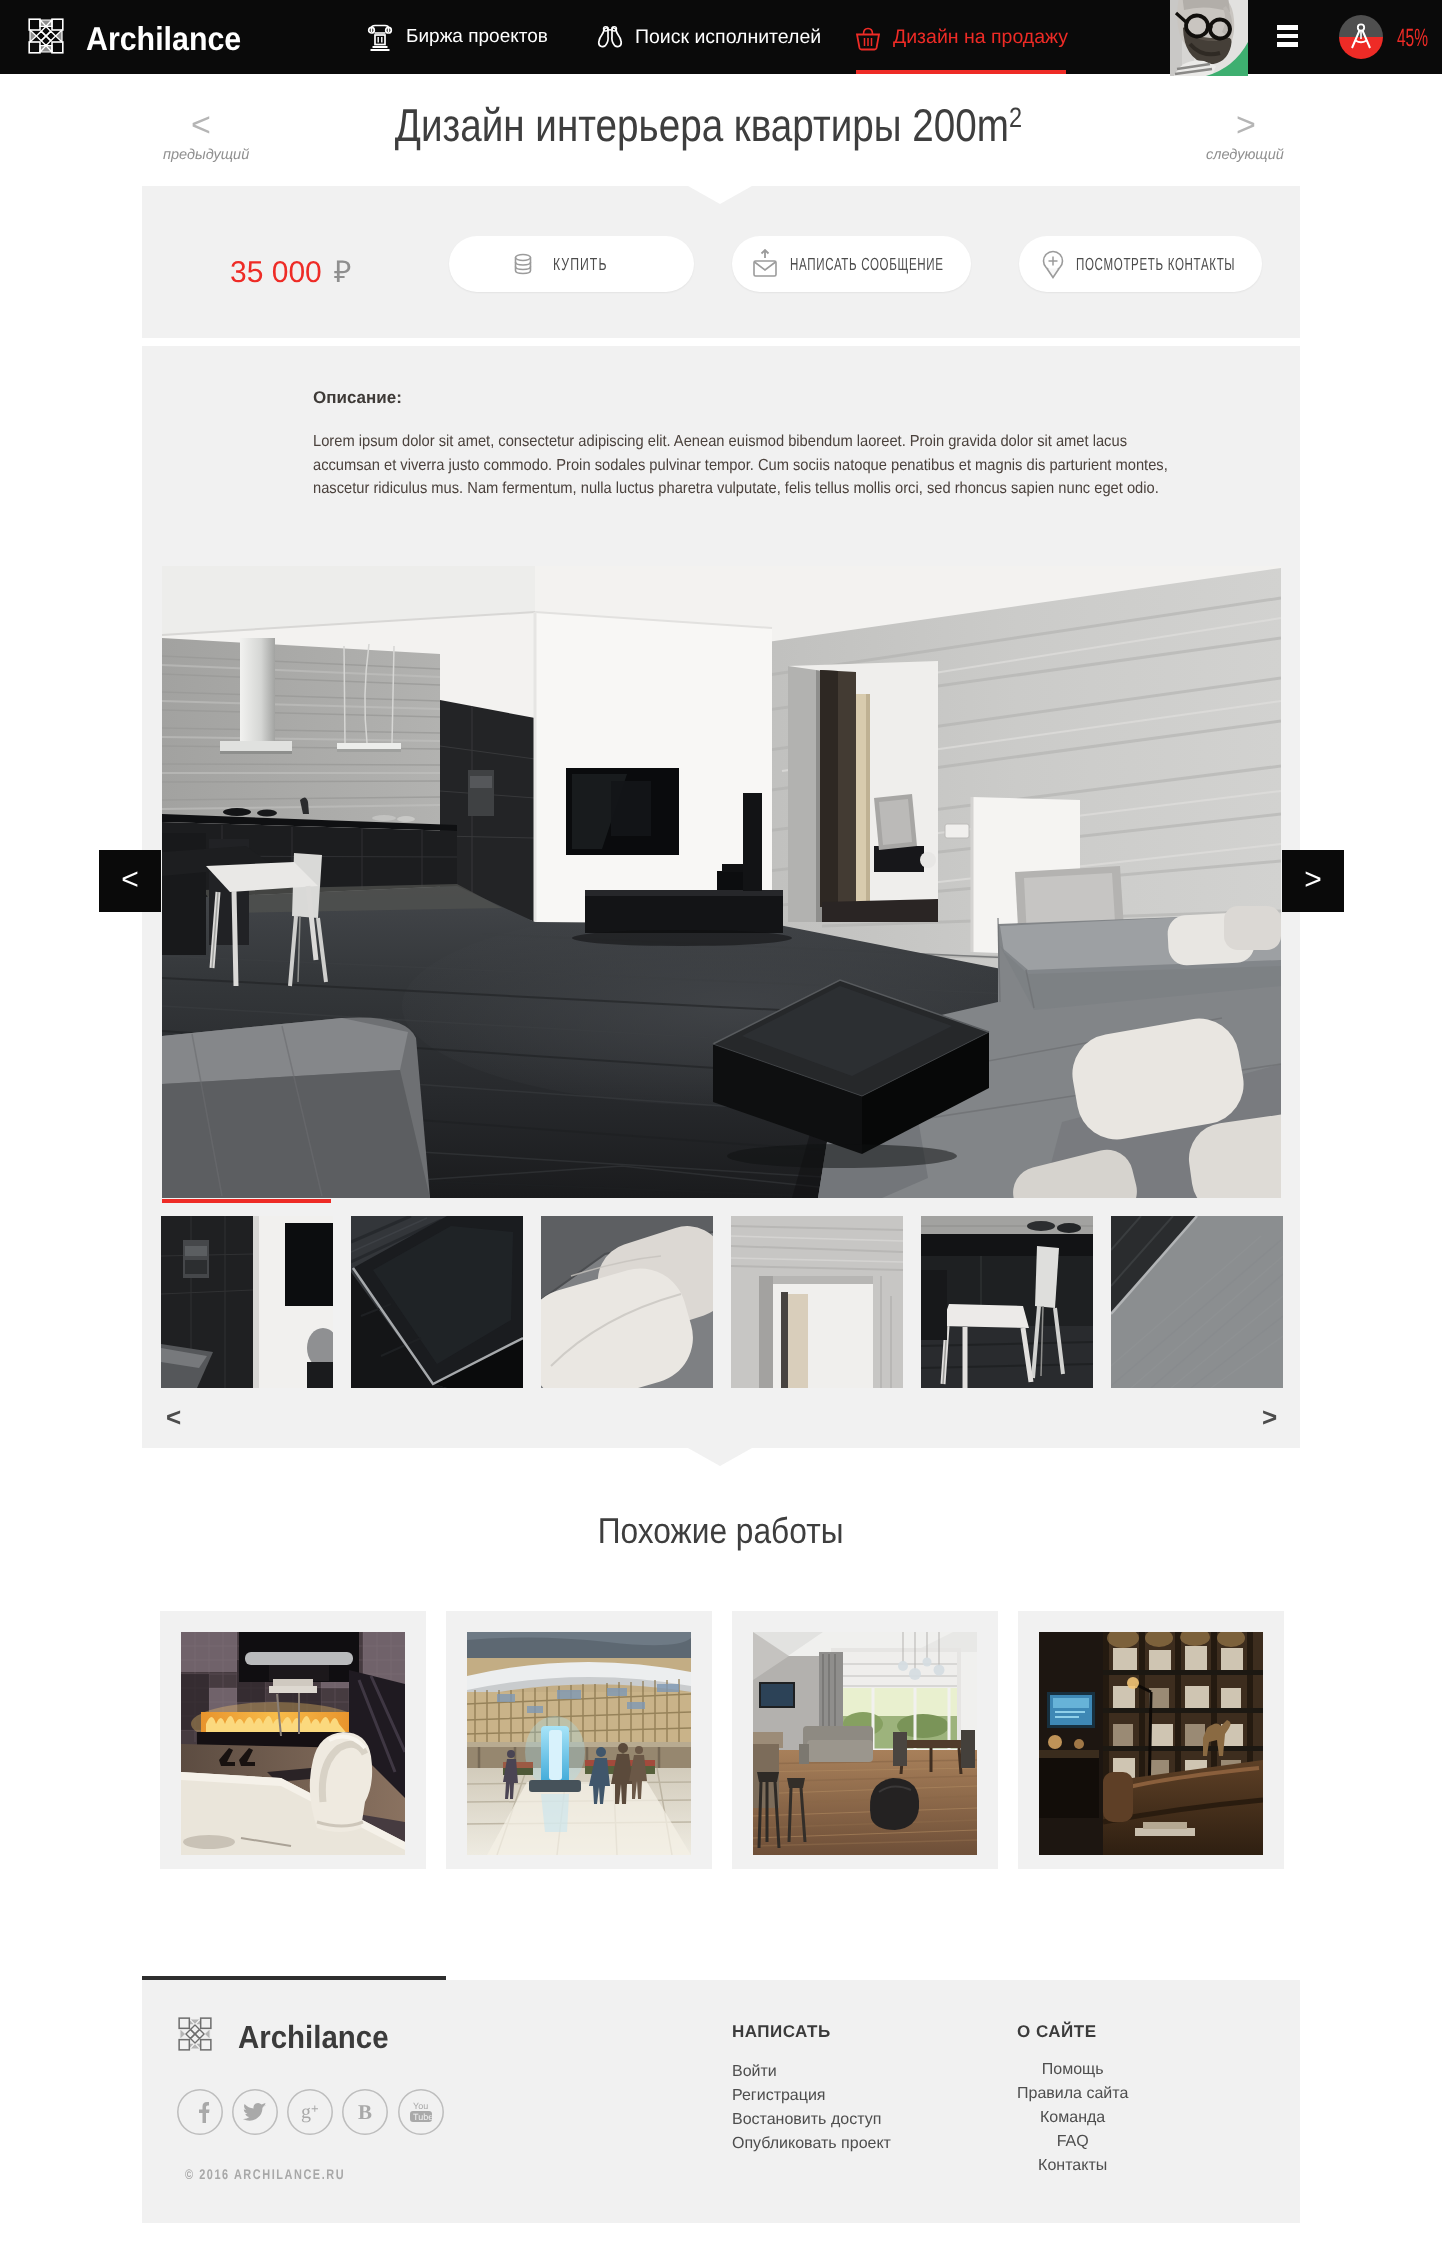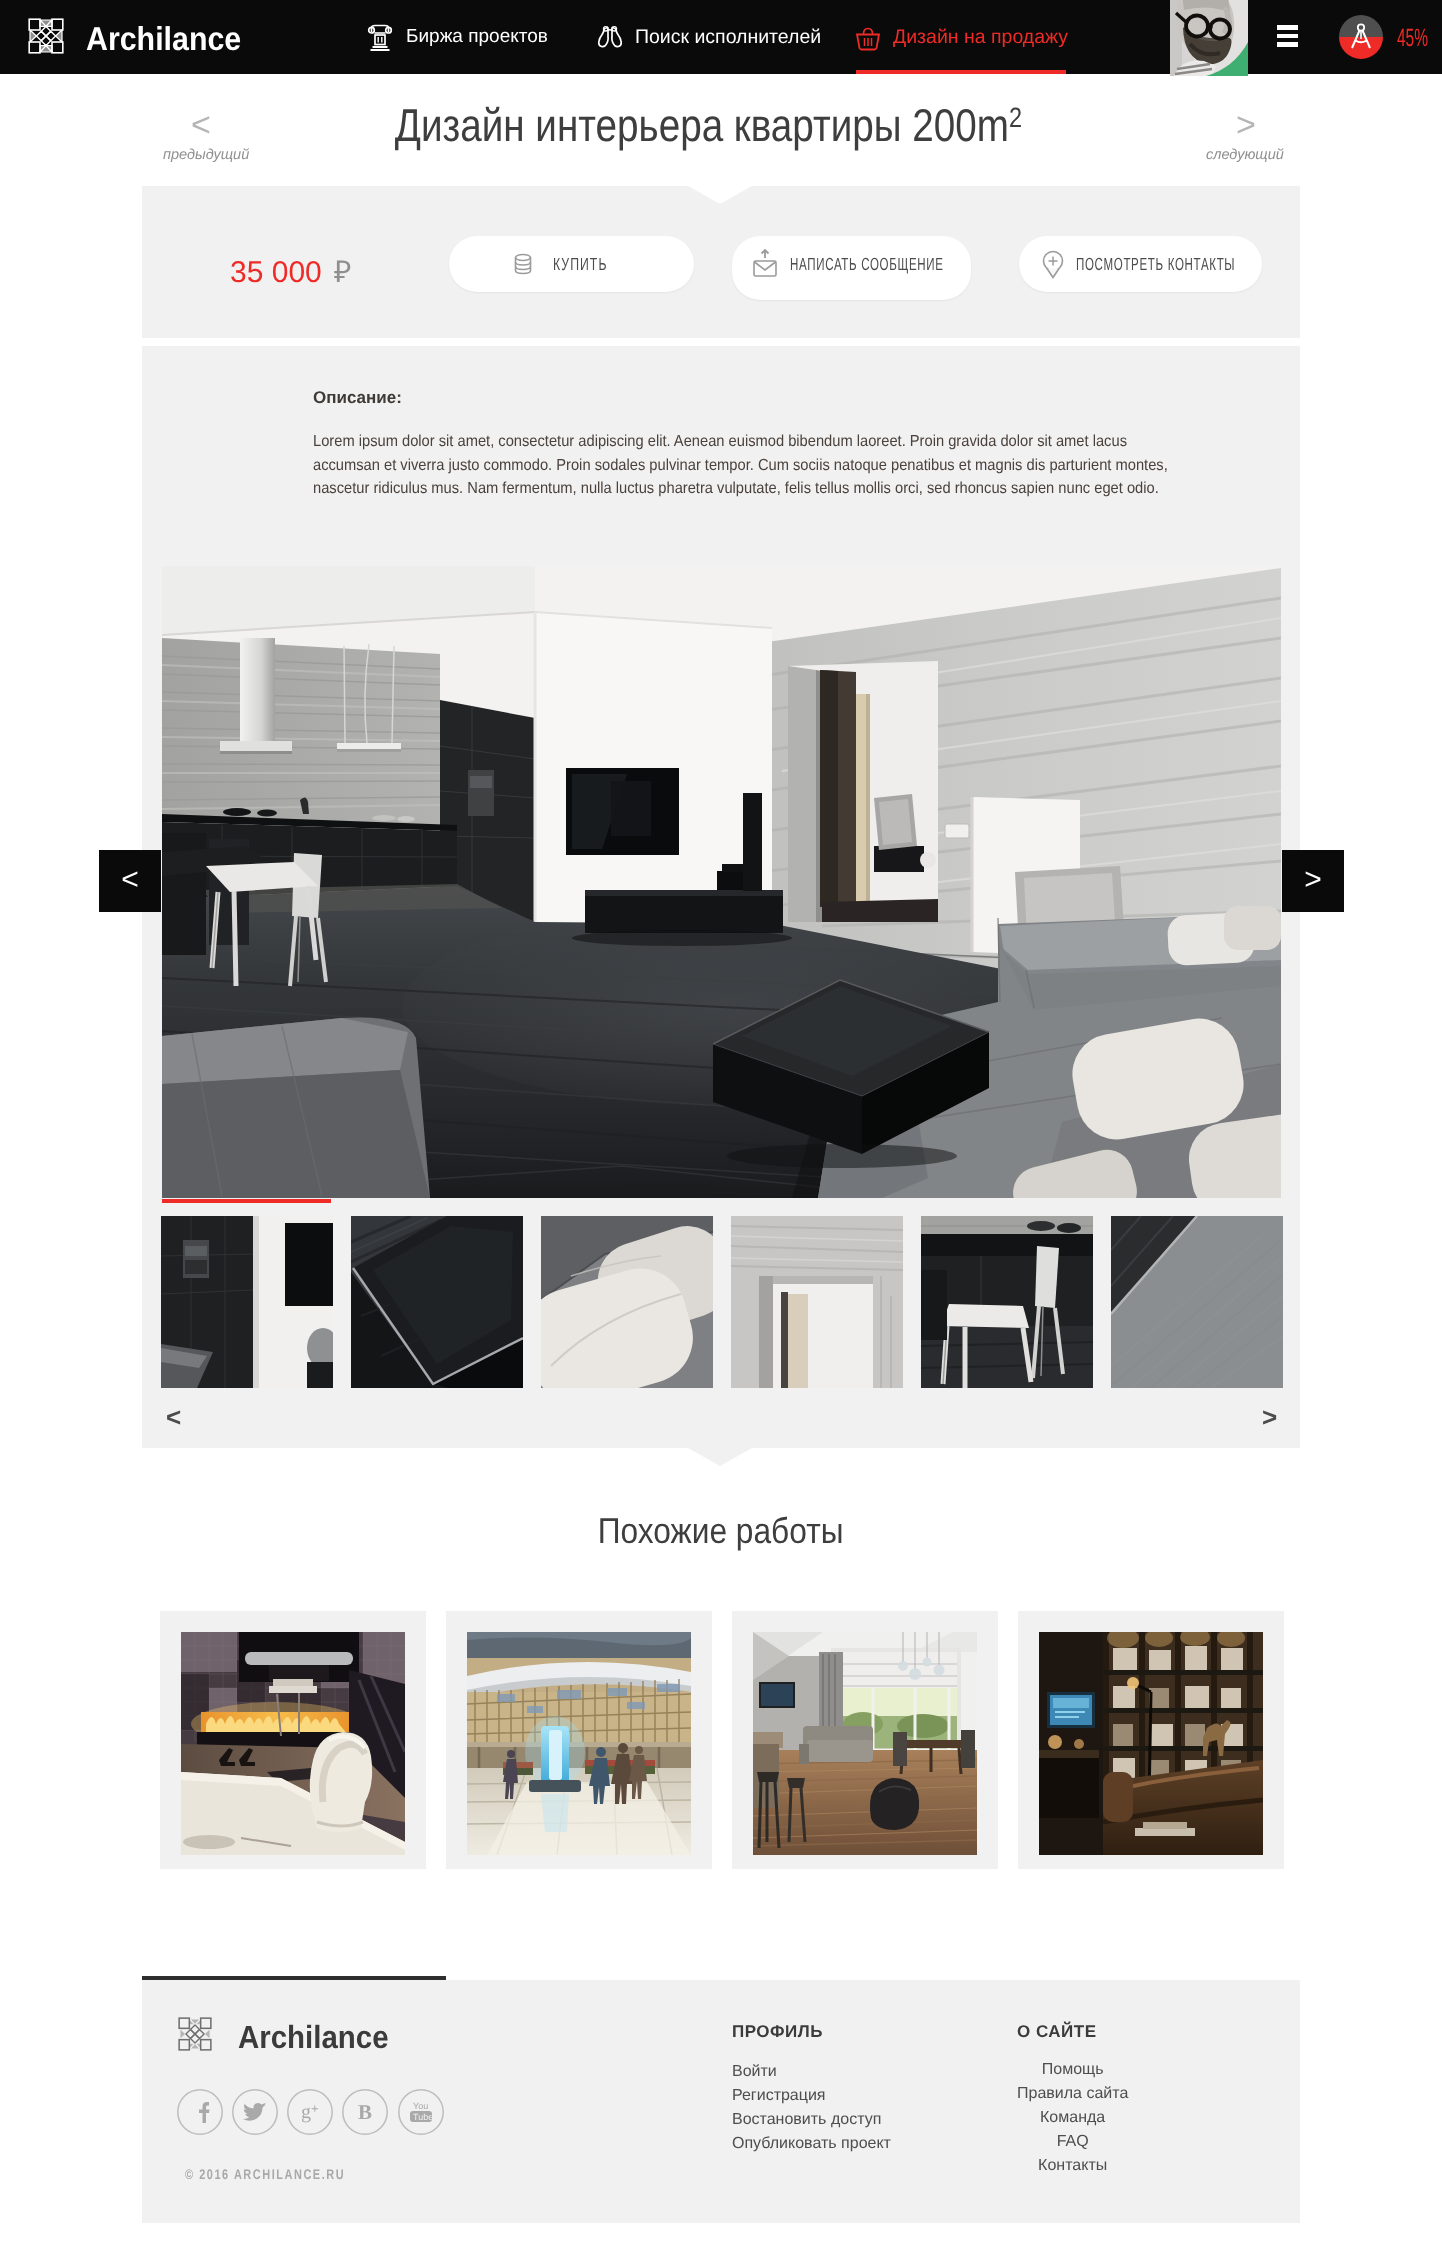--- a/index.html
+++ b/index.html
@@ -145,21 +145,21 @@
 
   <div class="abs" style="left:449px;top:236px;width:245px;height:56px;background:#fff;border-radius:28px;box-shadow:0 1px 2px rgba(0,0,0,.06);">
     <svg style="position:absolute;left:63px;top:17px;" width="22" height="22" viewBox="0 0 22 22" fill="none" stroke="#9b9b9b" stroke-width="1.6">
       <ellipse cx="11" cy="4.5" rx="7.5" ry="3"></ellipse>
       <path d="M3.5 4.5 L3.5 17.5 Q3.5 20.5 11 20.5 Q18.5 20.5 18.5 17.5 L18.5 4.5"></path>
       <path d="M3.5 9 Q3.5 12 11 12 Q18.5 12 18.5 9 M3.5 13.5 Q3.5 16.5 11 16.5 Q18.5 16.5 18.5 13.5"></path>
     </svg>
     <div style="position:absolute;left:104px;top:18px;font-size:17.5px;color:#4c4c4c;"><span style="display:inline-block;transform:scaleX(.70);transform-origin:left center;letter-spacing:1.5px;white-space:nowrap;">КУПИТЬ</span></div>
   </div>
 
-  <div class="abs" style="left:732px;top:236px;width:239px;height:64px;background:#fff;border-radius:28px;box-shadow:0 1px 2px rgba(0,0,0,.06);">
+  <div class="abs" style="left:732px;top:236px;width:239px;height:56px;background:#fff;border-radius:28px;box-shadow:0 1px 2px rgba(0,0,0,.06);">
     <svg style="position:absolute;left:20px;top:13px;" width="26" height="30" viewBox="0 0 26 30" fill="none" stroke="#9b9b9b" stroke-width="1.6">
       <rect x="2" y="12" width="22" height="15" rx="1.5"></rect>
       <path d="M2.5 13 L13 21 L23.5 13"></path>
       <path d="M13 9 L13 1.5 M9.5 4.5 L13 1 L16.5 4.5" stroke-width="1.8"></path>
     </svg>
     <div style="position:absolute;left:58px;top:18px;font-size:17.5px;color:#4c4c4c;"><span style="display:inline-block;transform:scaleX(.66);transform-origin:left center;letter-spacing:1px;white-space:nowrap;">НАПИСАТЬ СООБЩЕНИЕ</span></div>
   </div>
 
   <div class="abs" style="left:1019px;top:236px;width:243px;height:56px;background:#fff;border-radius:28px;box-shadow:0 1px 2px rgba(0,0,0,.06);">
     <svg style="position:absolute;left:22px;top:14px;" width="24" height="29" viewBox="0 0 24 29" fill="none" stroke="#9b9b9b" stroke-width="1.6">
@@ -936,21 +936,21 @@
     <text x="181" y="30" font-family="Liberation Serif, serif" font-size="21" font-weight="bold" fill="#a9a9a9">В</text>
 
     <text x="236" y="20" font-family="Liberation Sans, sans-serif" font-size="9" fill="#a9a9a9">You</text>
     <rect x="233" y="22" width="22" height="11" rx="3" fill="#a9a9a9"></rect>
     <text x="236" y="31" font-family="Liberation Sans, sans-serif" font-size="9" fill="#f1f1f1">Tube</text>
   </svg>
   </div>
 
   <div class="abs" style="left:185px;top:2166px;font-size:14px;color:#a8a8a8;"><span style="display:inline-block;transform:scaleX(.78);transform-origin:left center;letter-spacing:2px;font-weight:bold;white-space:nowrap;">© 2016 ARCHILANCE.RU</span></div>
 
-  <div class="abs" style="left:732px;top:2022px;font-size:17px;font-weight:bold;color:#3b3b3b;letter-spacing:.5px;">ПРОФИЛЬ</div>
+  <div class="abs" style="left:732px;top:2022px;font-size:17px;font-weight:bold;color:#3b3b3b;letter-spacing:.5px;">НАПИСАТЬ</div>
 
   <div class="abs" style="left:732px;top:2060px;font-size:16px;line-height:24px;color:#4e4e4e;">Войти<br>Регистрация<br>Востановить доступ<br>Опубликовать проект</div>
 
   <div class="abs" style="left:1017px;top:2022px;font-size:17px;font-weight:bold;color:#3b3b3b;letter-spacing:.5px;">О САЙТЕ</div>
 
   <div class="abs" style="left:1017px;top:2058px;font-size:16px;line-height:24px;color:#4e4e4e;text-align:center;">Помощь<br>Правила сайта<br>Команда<br>FAQ<br>Контакты</div>
 
 </div>
 
 </body></html>

